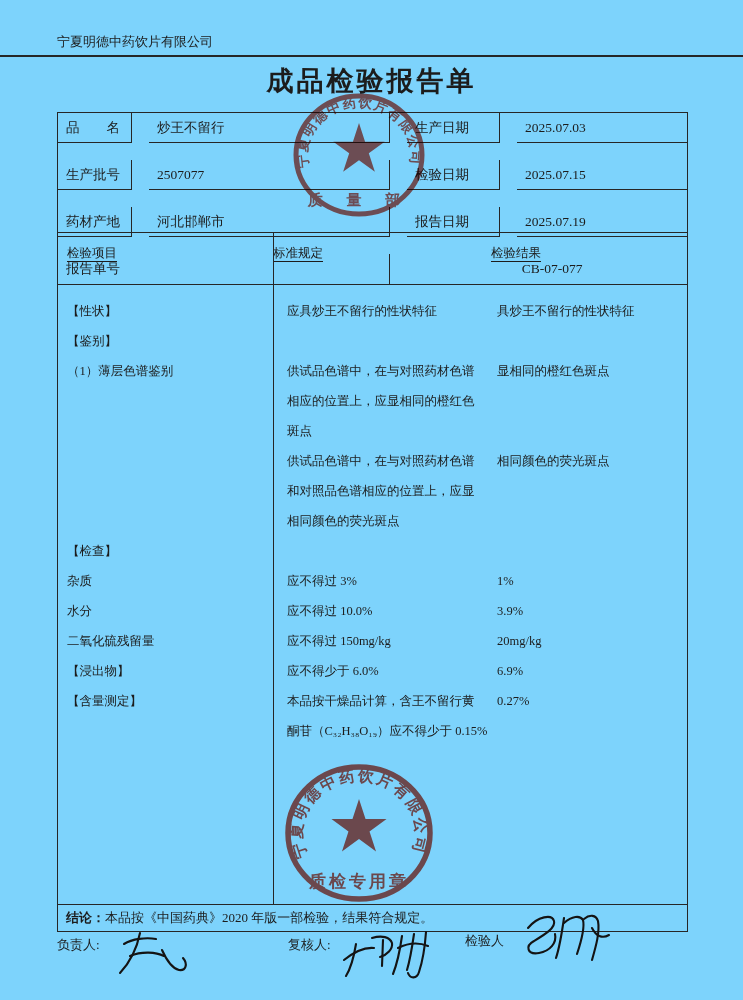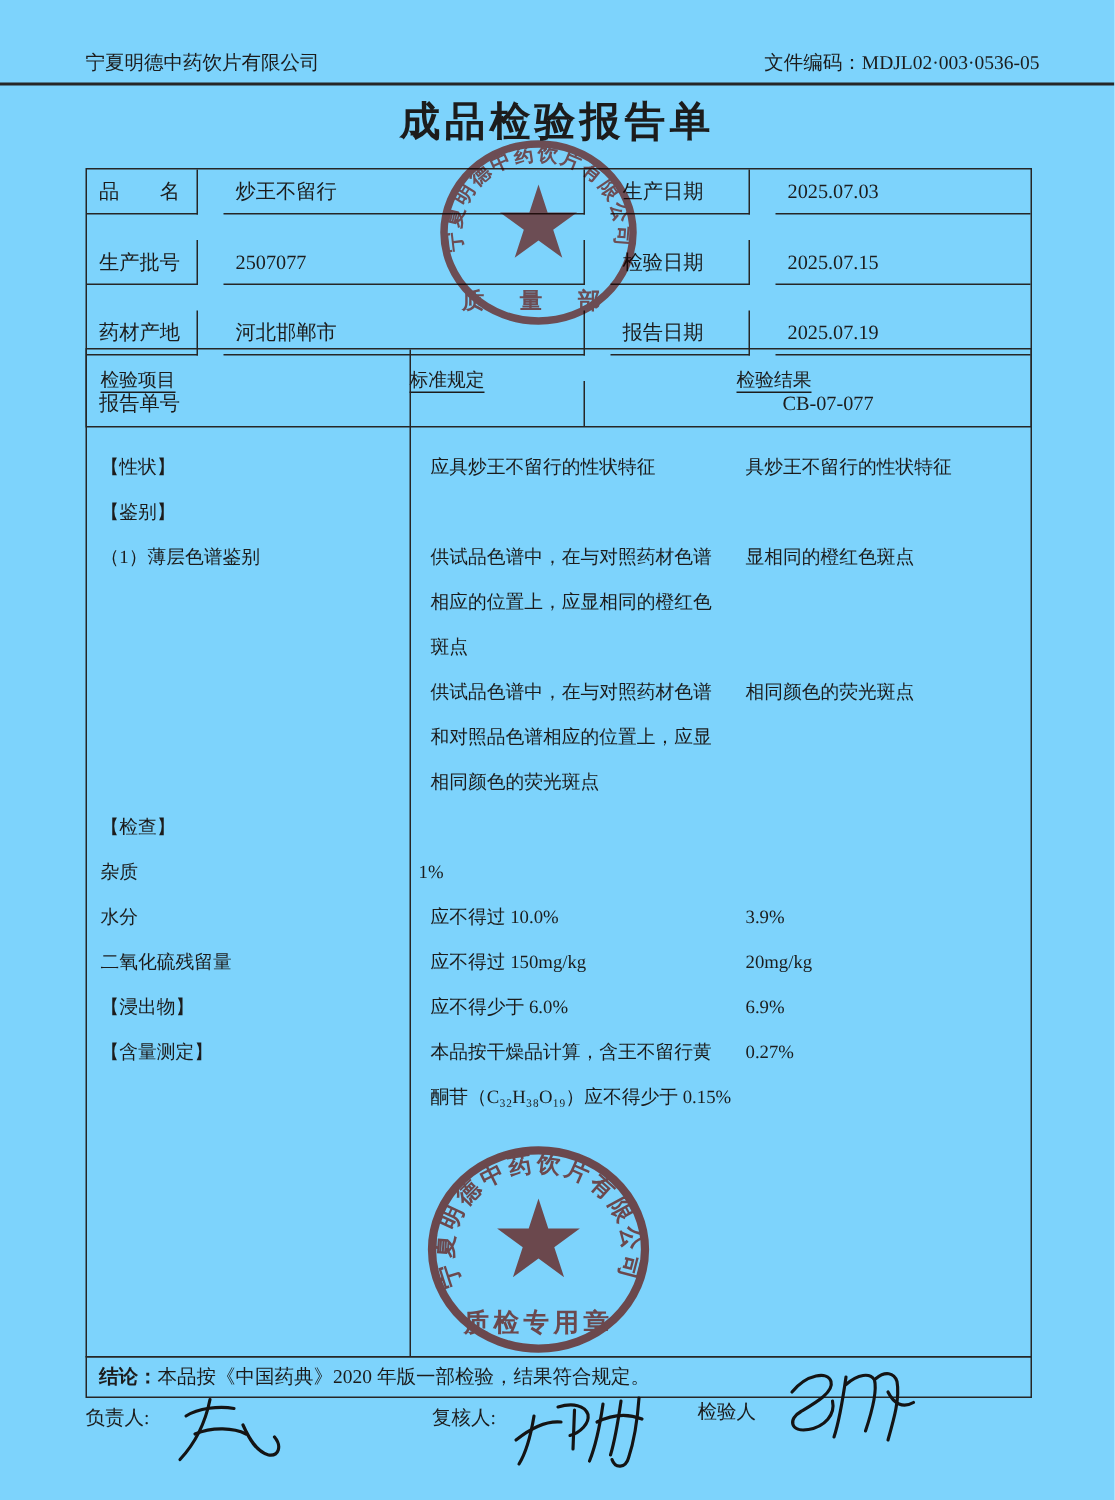--- a/index.html
+++ b/index.html
@@ -60,21 +60,20 @@
   
   .stamp{position:absolute;mix-blend-mode:multiply;}
 </style>
 </head>
 <body>
 
 <div class="page">
 
   <div class="hdr">
     <span>宁夏明德中药饮片有限公司</span>
-    <span><span>文件编码：</span><span>MDJL02·003·0536-05</span></span>
   </div>
   <div class="hdr-rule"></div>
 
   <div class="title">成品检验报告单</div>
 
   <div class="info">
     <div class="cell">品　　名</div>
     <div class="cell">炒王不留行</div>
     <div class="cell">生产日期</div>
     <div class="cell last-col">2025.07.03</div>
@@ -127,20 +126,21 @@
 相同颜色的荧光斑点</div>
         <div class="c3">相同颜色的荧光斑点</div>
       </div>
       <div class="rrow">
         <div class="c1">【检查】</div>
         <div class="c2"></div>
         <div class="c3"></div>
       </div>
       <div class="rrow">
         <div class="c1">杂质</div>
+        <div class="c2">应不得过 3%</div>
         <div class="c3">1%</div>
       </div>
       <div class="rrow">
         <div class="c1">水分</div>
         <div class="c2">应不得过 10.0%</div>
         <div class="c3">3.9%</div>
       </div>
       <div class="rrow">
         <div class="c1">二氧化硫残留量</div>
         <div class="c2">应不得过 150mg/kg</div>

